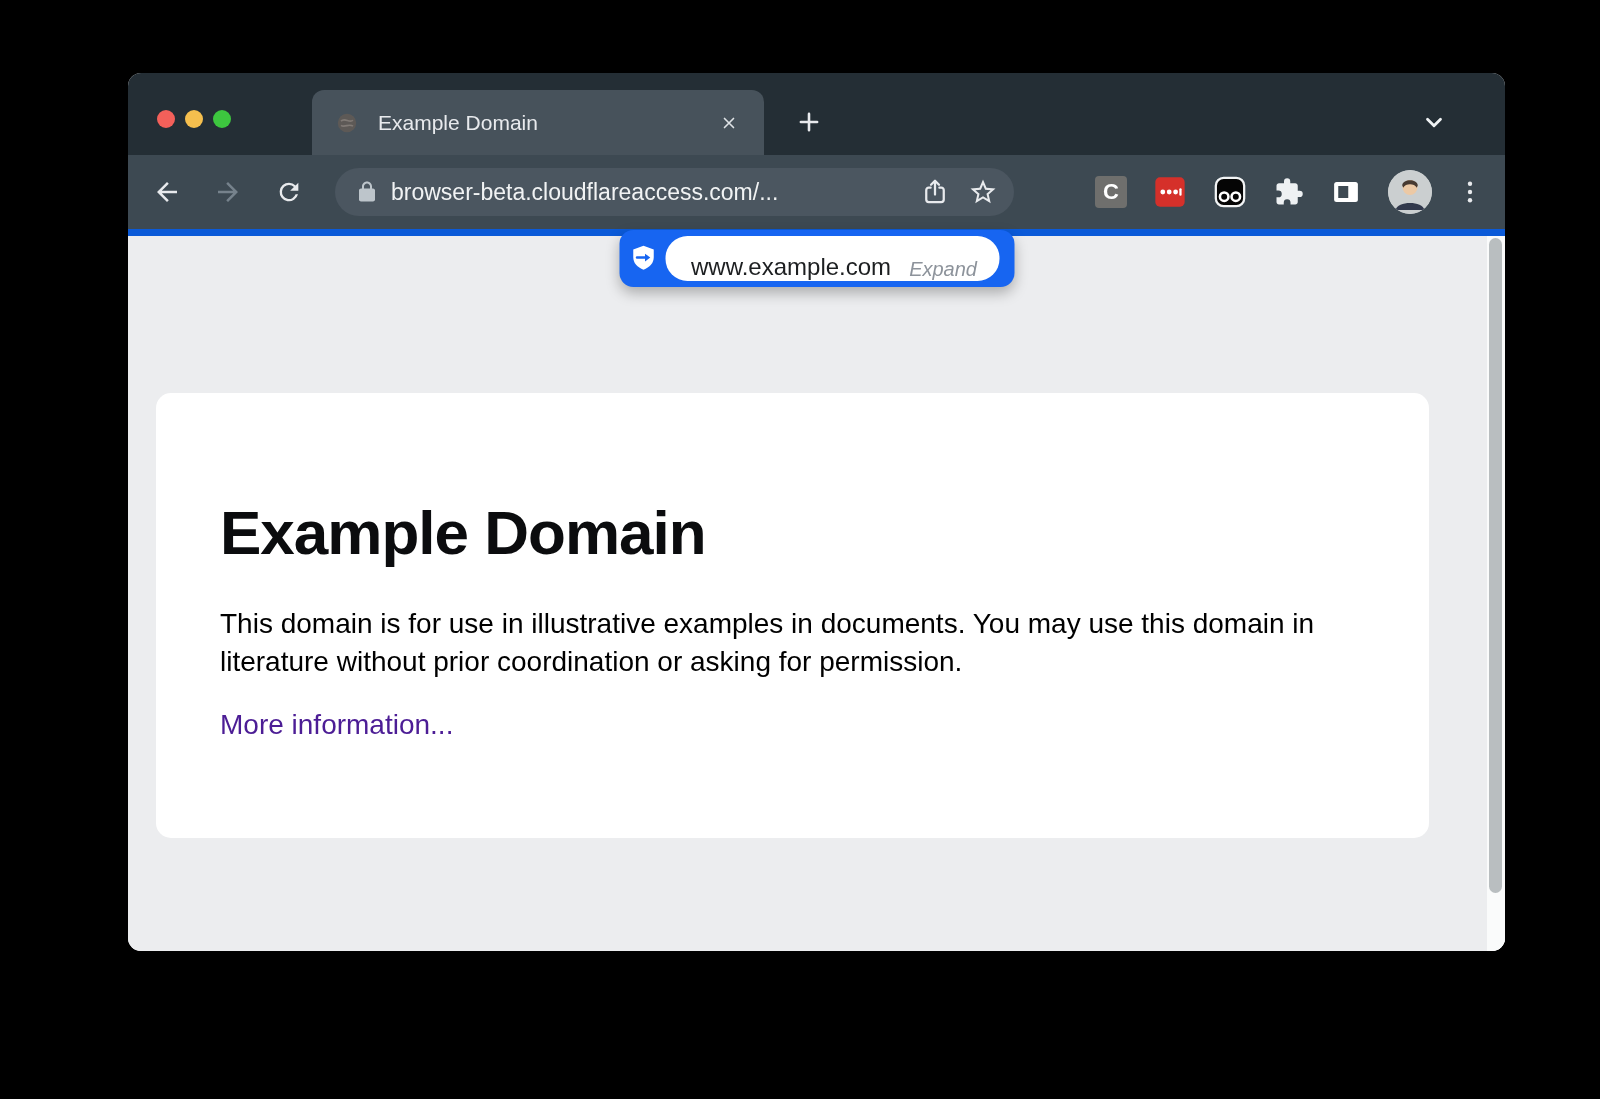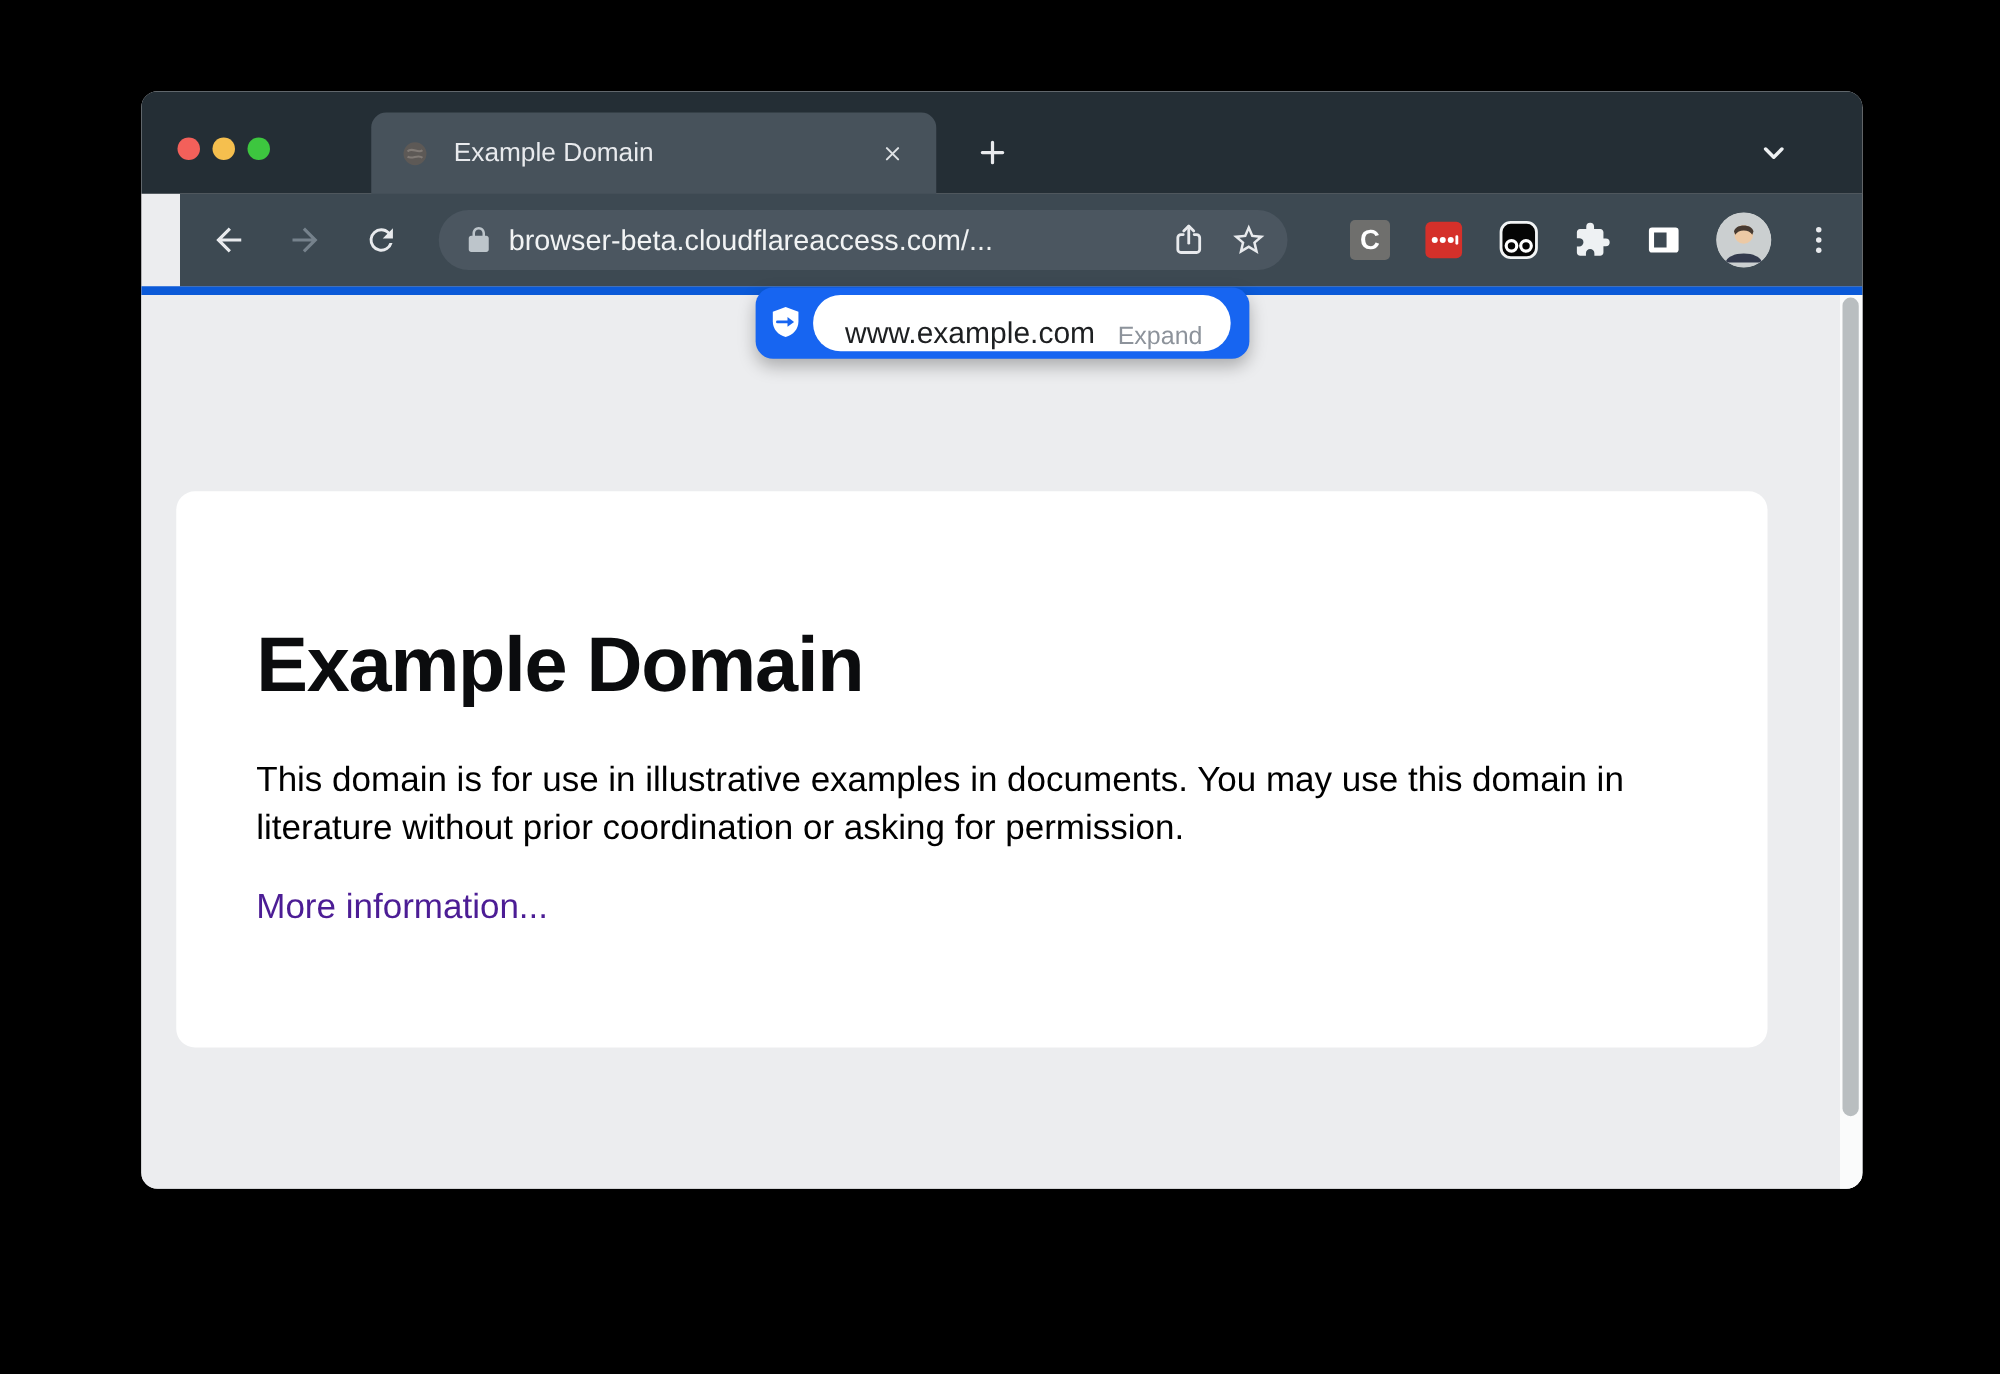--- a/index.html
+++ b/index.html
@@ -3,39 +3,39 @@
 <meta charset="utf-8">
 <style>
   html,body{margin:0;padding:0;}
   body{
     width:1600px;height:1099px;background:#000;
     font-family:"Liberation Sans", sans-serif;
     -webkit-font-smoothing:antialiased;
     overflow:hidden;position:relative;
   }
   .window{
-    position:absolute;left:113px;top:73px;width:1377px;height:878px;
+    position:absolute;left:128px;top:73px;width:1377px;height:878px;
     border-radius:13px;overflow:hidden;background:#ecedef;
   }
   
   .tabstrip{position:relative;height:82px;background:#242e35;}
   .traffic{position:absolute;left:29px;top:37px;display:flex;gap:10px;}
   .traffic span{width:18px;height:18px;border-radius:50%;display:block;}
   .tab{
     position:absolute;left:184px;top:17px;width:452px;height:66px;
     background:#47525b;border-radius:12px 12px 0 0;
     display:flex;align-items:center;padding:0 14px;box-sizing:border-box;
   }
   .tab .favicon{width:22px;height:22px;margin-left:10px;flex:0 0 auto;opacity:.85;}
   .tab-title{margin-left:20px;font-size:21px;color:#e8eaed;flex:1 1 auto;white-space:nowrap;overflow:hidden;}
   .tab-close{width:26px;height:26px;display:flex;align-items:center;justify-content:center;border-radius:50%;cursor:pointer;flex:0 0 auto;margin-right:8px;}
   .newtab{position:absolute;left:664px;top:32px;width:34px;height:34px;display:flex;align-items:center;justify-content:center;border-radius:50%;}
   .tabsearch{position:absolute;left:1288px;top:32px;width:36px;height:34px;display:flex;align-items:center;justify-content:center;}
   
-  .toolbar{position:relative;height:74px;background:#3d4952;margin-left:31px;}
+  .toolbar{position:relative;height:74px;background:#3d4952;}
   .navbtns{position:absolute;left:16px;top:0;height:74px;display:flex;align-items:center;gap:15px;}
   .navbtn{width:46px;height:46px;display:flex;align-items:center;justify-content:center;border-radius:50%;}
   .urlbar{
     position:absolute;left:207px;top:13px;width:679px;height:48px;border-radius:24px;
     background:#4b5660;display:flex;align-items:center;box-sizing:border-box;padding:0 14px 0 20px;
   }
   .urlbar .lock{width:24px;height:24px;flex:0 0 auto;}
   .url-text{margin-left:12px;font-size:23px;color:#f1f3f4;flex:1 1 auto;white-space:nowrap;overflow:hidden;}
   .urlbtn{width:34px;height:34px;display:flex;align-items:center;justify-content:center;flex:0 0 auto;margin-left:14px;}
   .extrow{position:absolute;right:24px;top:0;height:74px;display:flex;align-items:center;gap:27px;}
@@ -60,21 +60,21 @@
     position:absolute;left:50%;top:157px;transform:translateX(-50%);
     width:395px;height:57px;border-radius:14px;
     box-shadow:0 6px 14px rgba(0,0,0,.28);
   }
   .pill .shield{position:absolute;left:9px;top:13px;width:30px;height:30px;}
   .pill-inner{
     position:absolute;left:46px;top:6px;width:334px;height:45px;border-radius:22px;background:#fff;
     display:flex;align-items:flex-end;box-sizing:border-box;padding:0 22px 0 26px;
   }
   .pill-domain{font-size:24px;color:#1d1f21;white-space:nowrap;}
-  .pill-expand{margin-left:auto;font-size:20px;color:#8d939b;white-space:nowrap;cursor:pointer;}
+  .pill-expand{margin-left:auto;font-size:20px;color:#8d939b;white-space:nowrap;cursor:pointer;font-style:italic;}
   svg{display:block;}
 </style>
 </head>
 <body>
 
 <div class="window">
 
   <div class="tabstrip">
     <div class="traffic">
       <span style="background:#f3605a"></span>

